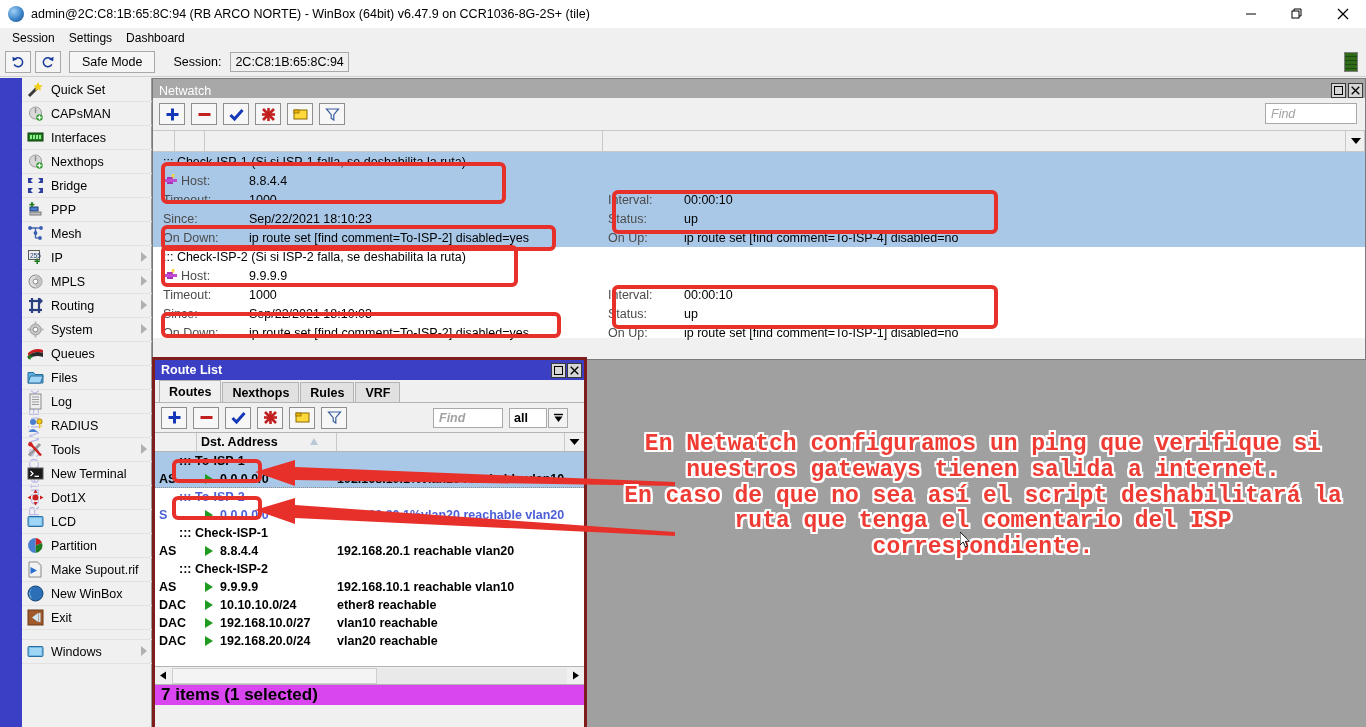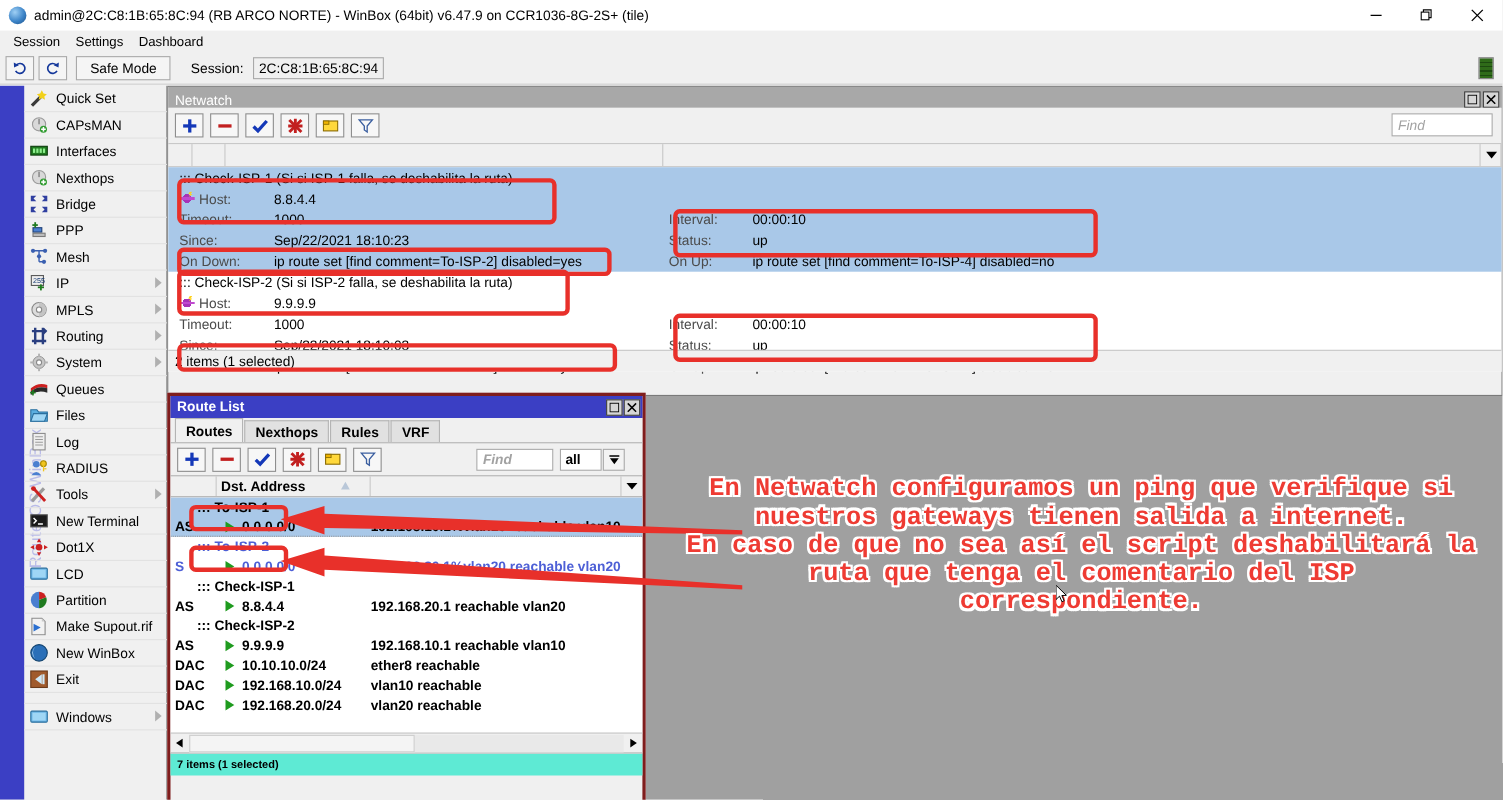--- a/index.html
+++ b/index.html
@@ -226,21 +226,21 @@
     display: inline-block; width: 0; height: 0; margin-right: 7px; margin-left: 8px;
     border-left: 8px solid #1f9b1f; border-top: 5px solid transparent; border-bottom: 5px solid transparent;
   }
   .rl-hscroll {
     height: 18px; background: #f0f0f0; display: flex; align-items: center;
     border-bottom: 1px solid #b4b4b4; position: relative;
   }
   .hs-arrow { width: 17px; height: 16px; display: flex; align-items: center; justify-content: center; font-size: 10px; }
   .hs-track { flex: 1; height: 16px; background: #e9e9e9; position: relative; }
   .hs-thumb { position: absolute; left: 0; top: 0; width: 52%; height: 16px; background: #f4f4f4; border: 1px solid #cdcdcd; }
-  .rl-status { height: 20px; display: flex; align-items: center; padding-left: 6px; font-size: 10px; background: #5eead4; }
+  .rl-status { height: 20px; display: flex; align-items: center; padding-left: 6px; font-size: 17px; background: #d946ef; }
 
   
   .hl { position: absolute; border: 4px solid #e8302a; border-radius: 6px; pointer-events: none; }
   .ann-text {
     position: absolute; left: 600px; top: 432px; width: 766px;
     text-align: center; font-size: 23px; font-weight: bold; line-height: 1.12;
     color: #ee3b33;
     text-shadow:
       -2px -2px 0 #fff, 2px -2px 0 #fff, -2px 2px 0 #fff, 2px 2px 0 #fff,
       -2px 0 0 #fff, 2px 0 0 #fff, 0 -2px 0 #fff, 0 2px 0 #fff;
@@ -696,23 +696,20 @@
           <div class="nw-row">
             <span class="nw-lbl" style="width:76px">Status:</span>
             <span>up</span>
           </div>
           <div class="nw-row">
             <span class="nw-lbl" style="width:76px">On Up:</span>
             <span>ip route set [find comment=To-ISP-1] disabled=no</span>
           </div>
         </div>
       </div>
-      <div class="nw-statusbar">
-        <span>2 items (1 selected)</span>
-      </div>
     </div>
   </div>
 
   <div class="rl">
     <div class="rl-title">
       <span>Route List</span>
       <div class="tbtns">
         <div class="sqbtn">
           <svg width="9" height="9" viewBox="0 0 9 9">
               <rect x="0.5" y="0.5" width="8" height="8" fill="none" stroke="#000" stroke-width="1"></rect>
@@ -845,21 +842,21 @@
           <div class="rl-c-dst">
             <span class="tri"></span>
             <span>10.10.10.0/24</span>
           </div>
           <div class="rl-c-gw">ether8 reachable</div>
         </div>
         <div class="rl-row">
           <div class="rl-c-flag">DAC</div>
           <div class="rl-c-dst">
             <span class="tri"></span>
-            <span>192.168.10.0/24</span>
+            <span>192.168.10.0/27</span>
           </div>
           <div class="rl-c-gw">vlan10 reachable</div>
         </div>
         <div class="rl-row">
           <div class="rl-c-flag">DAC</div>
           <div class="rl-c-dst">
             <span class="tri"></span>
             <span>192.168.20.0/24</span>
           </div>
           <div class="rl-c-gw">vlan20 reachable</div>

